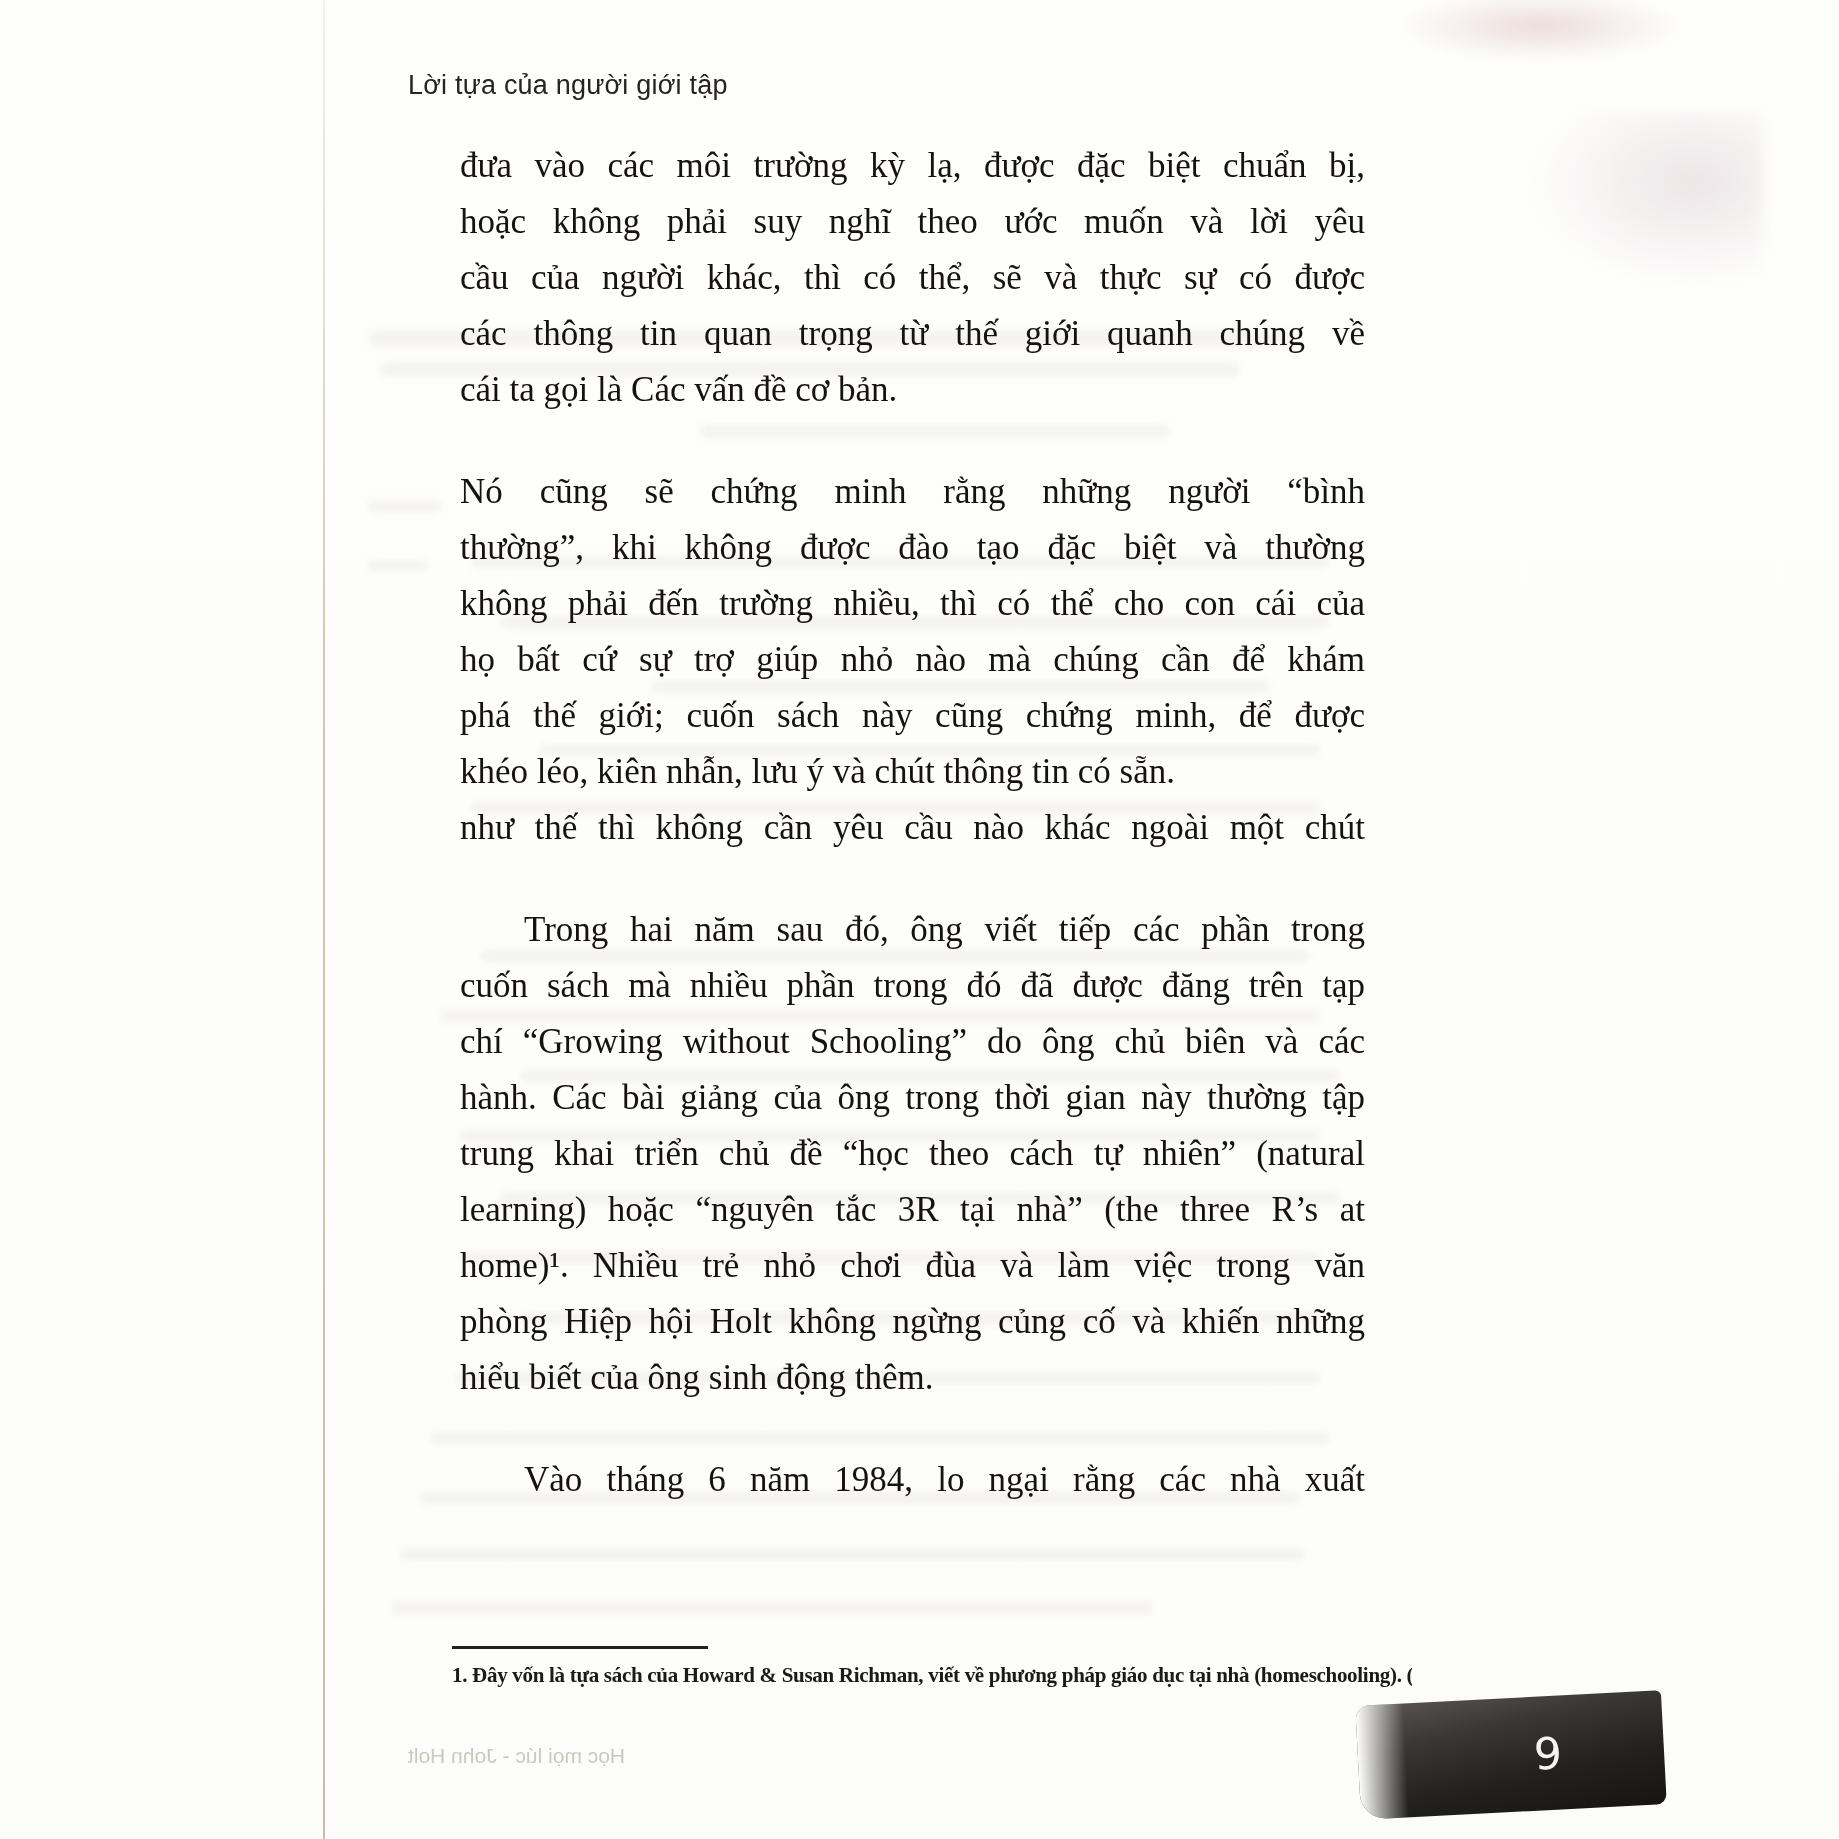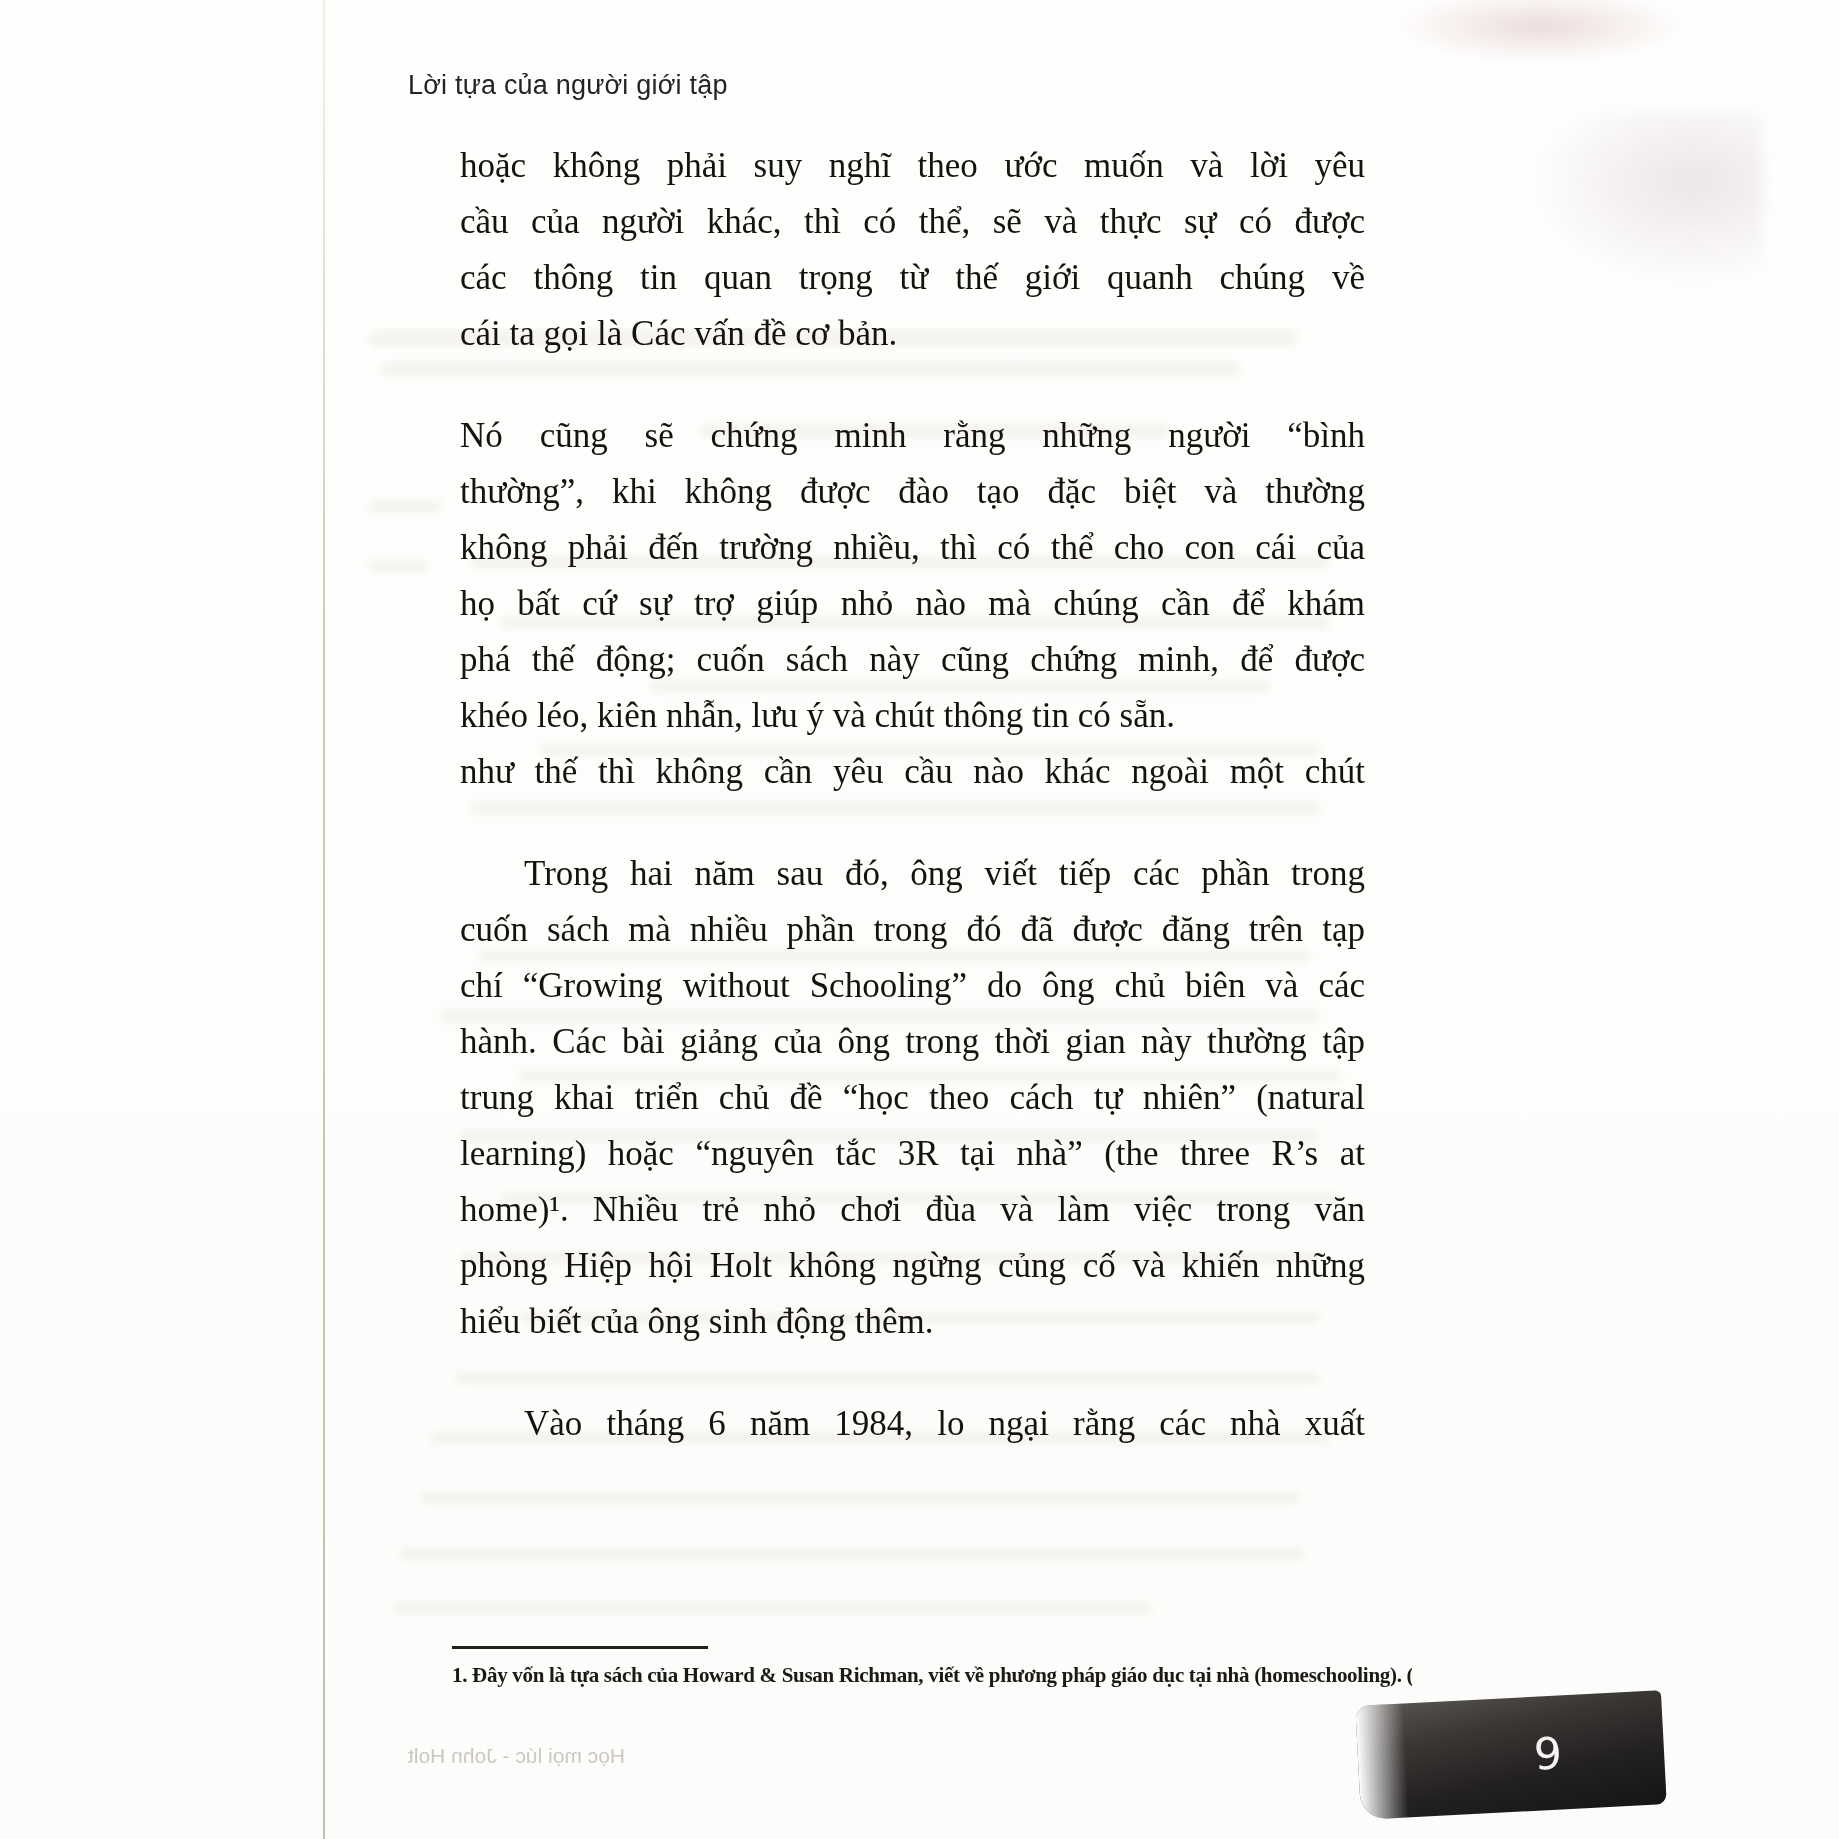--- a/index.html
+++ b/index.html
@@ -108,31 +108,32 @@
       <div class="streak" style="left: 430px; top: 1432px; width: 900px; height: 12px;"></div>
       <div class="streak" style="left: 420px; top: 1492px; width: 880px; height: 12px;"></div>
       <div class="streak" style="left: 400px; top: 1548px; width: 905px; height: 12px;"></div>
       <div class="streak" style="left: 392px; top: 1602px; width: 760px; height: 12px;"></div>
     </div>
 
   <div class="header">Lời tựa của người giới tập</div>
 
   <div class="body-text" id="body-text">
       <div class="para">
+        <div class="line">đưa vào các môi trường kỳ lạ, được đặc biệt chuẩn bị,</div>
         <div class="line">hoặc không phải suy nghĩ theo ước muốn và lời yêu</div>
         <div class="line">cầu của người khác, thì có thể, sẽ và thực sự có được</div>
         <div class="line">các thông tin quan trọng từ thế giới quanh chúng về</div>
         <div class="line nojust">cái ta gọi là Các vấn đề cơ bản.</div>
       </div>
       <div class="para">
         <div class="line">Nó cũng sẽ chứng minh rằng những người “bình</div>
         <div class="line">thường”, khi không được đào tạo đặc biệt và thường</div>
         <div class="line">không phải đến trường nhiều, thì có thể cho con cái của</div>
         <div class="line">họ bất cứ sự trợ giúp nhỏ nào mà chúng cần để khám</div>
-        <div class="line">phá thế động; cuốn sách này cũng chứng minh, để được</div>
+        <div class="line">phá thế giới; cuốn sách này cũng chứng minh, để được</div>
         <div class="line nojust">khéo léo, kiên nhẫn, lưu ý và chút thông tin có sẵn.</div>
         <div class="line">như thế thì không cần yêu cầu nào khác ngoài một chút</div>
       </div>
       <div class="para">
         <div class="line indent">Trong hai năm sau đó, ông viết tiếp các phần trong</div>
         <div class="line">cuốn sách mà nhiều phần trong đó đã được đăng trên tạp</div>
         <div class="line">chí “Growing without Schooling” do ông chủ biên và các</div>
         <div class="line">hành. Các bài giảng của ông trong thời gian này thường tập</div>
         <div class="line">trung khai triển chủ đề “học theo cách tự nhiên” (natural</div>
         <div class="line">learning) hoặc “nguyên tắc 3R tại nhà” (the three R’s at</div>

